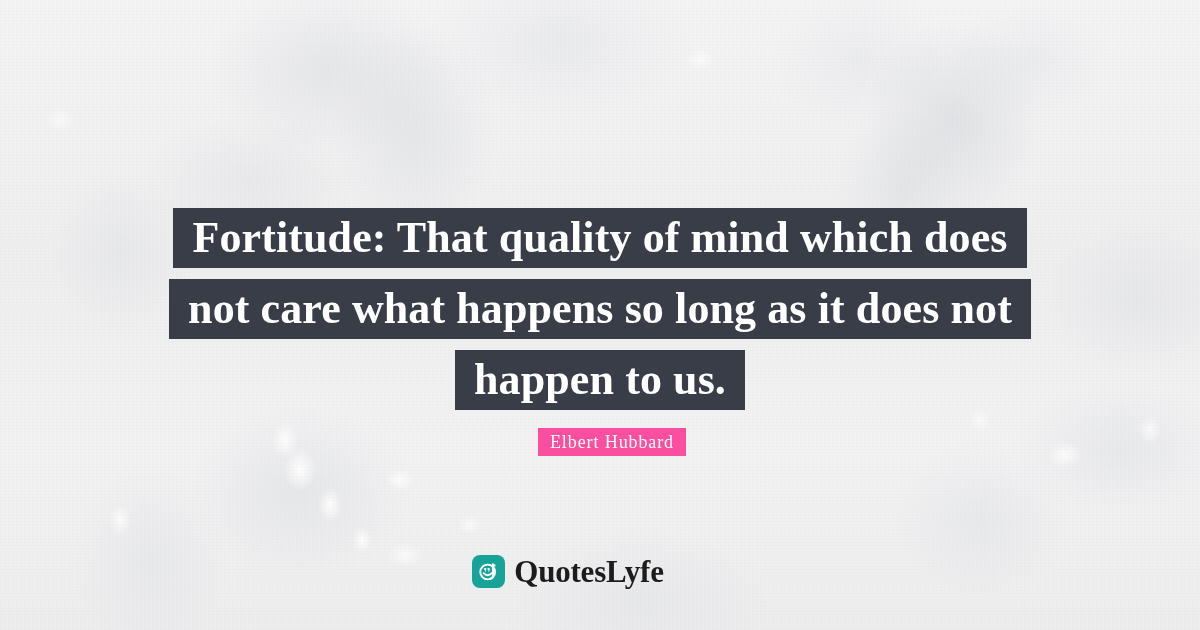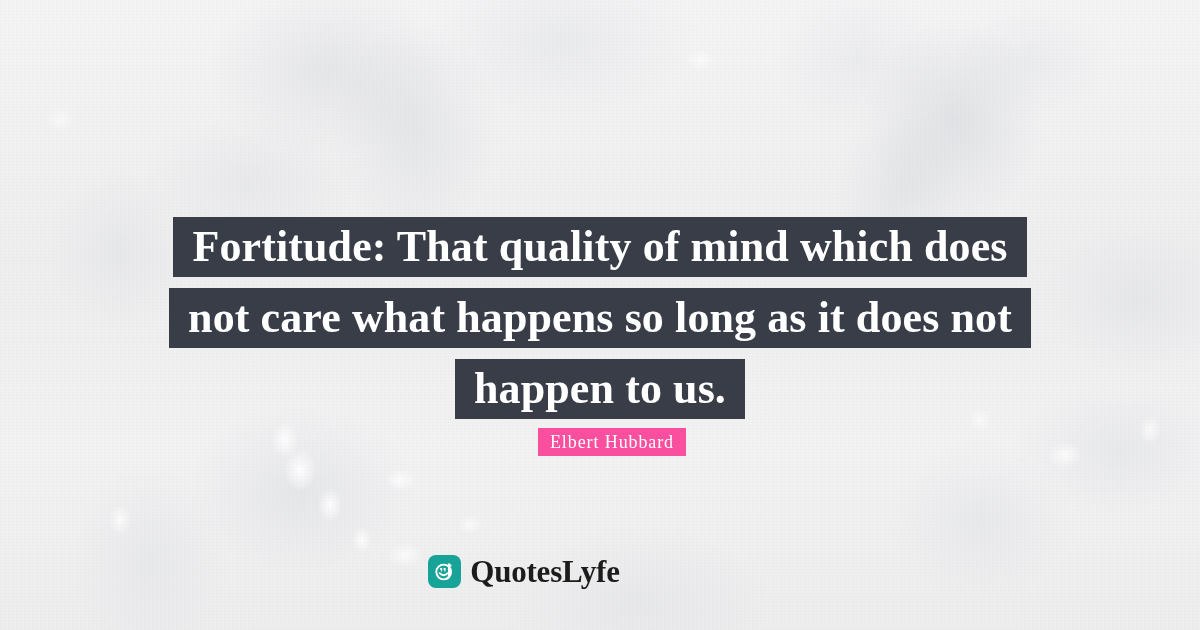--- a/index.html
+++ b/index.html
@@ -84,21 +84,21 @@
     opacity: 0.30;
     background-image:
       repeating-linear-gradient(0deg,   rgba(170,173,178,0.10) 0px, rgba(170,173,178,0.10) 1px, rgba(255,255,255,0) 1px, rgba(255,255,255,0) 3px),
       repeating-linear-gradient(90deg,  rgba(170,173,178,0.08) 0px, rgba(170,173,178,0.08) 1px, rgba(255,255,255,0) 1px, rgba(255,255,255,0) 4px);
   }
 
   
   #quote-block {
     position: absolute;
     left: 0;
-    top: 217px;
+    top: 208px;
     width: 1200px;
     text-align: center;
   }
 
   .quote-line {
     display: block;
     margin: 0;
     line-height: 0;
   }
 
@@ -147,20 +147,21 @@
   
   #brand-row {
     position: absolute;
     left: 0;
     top: 555px;
     width: 1048px;
     display: flex;
     align-items: center;
     justify-content: center;
     gap: 9px;
+    padding-left: 44px;
   }
 
   #brand-logo-icon {
     width: 33px;
     height: 33px;
     border-radius: 8px;
     background-color: #17a398;
     display: flex;
     align-items: center;
     justify-content: center;

